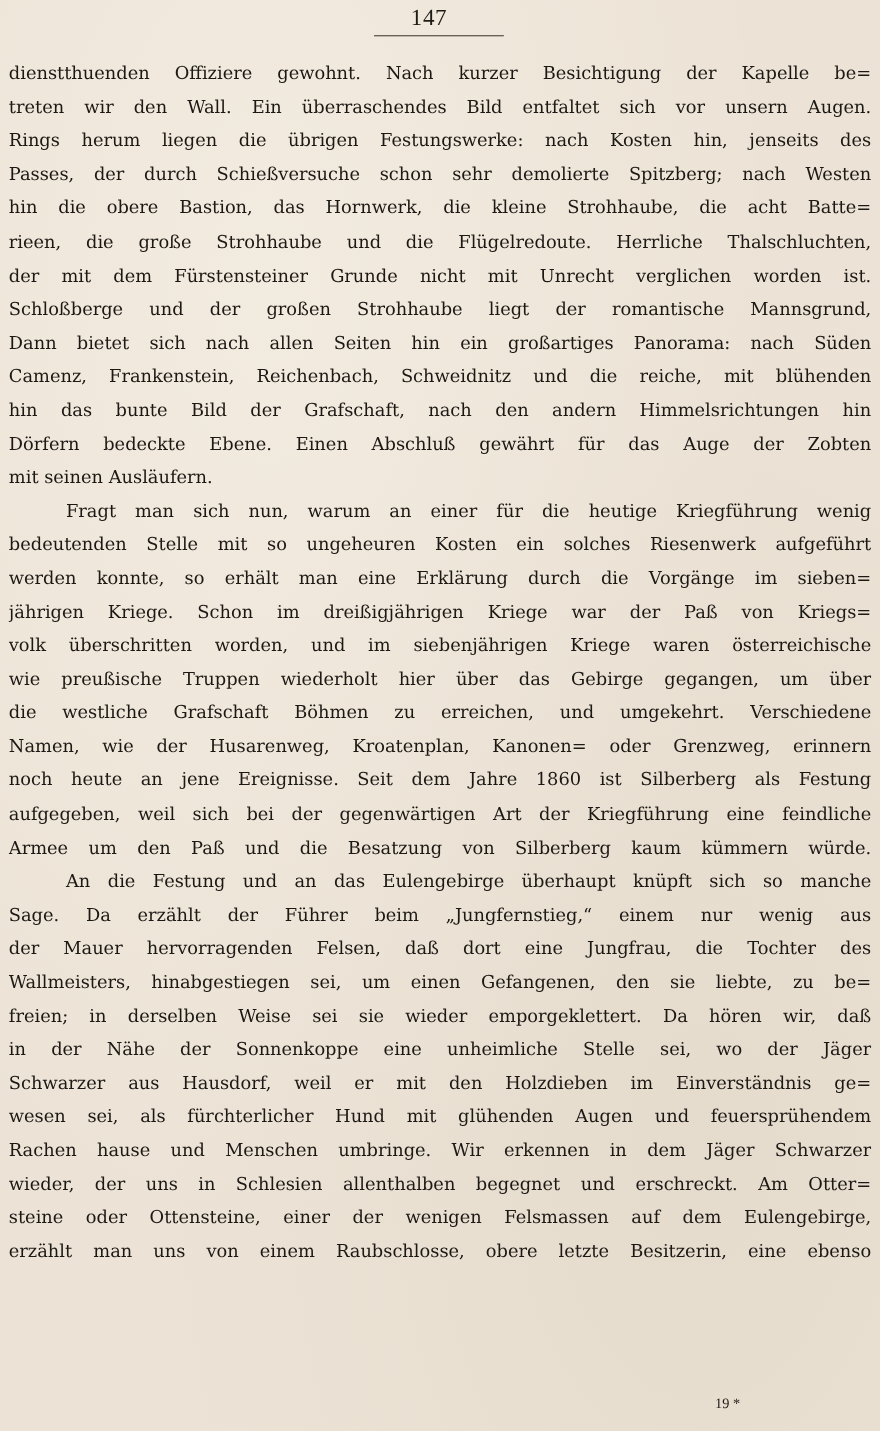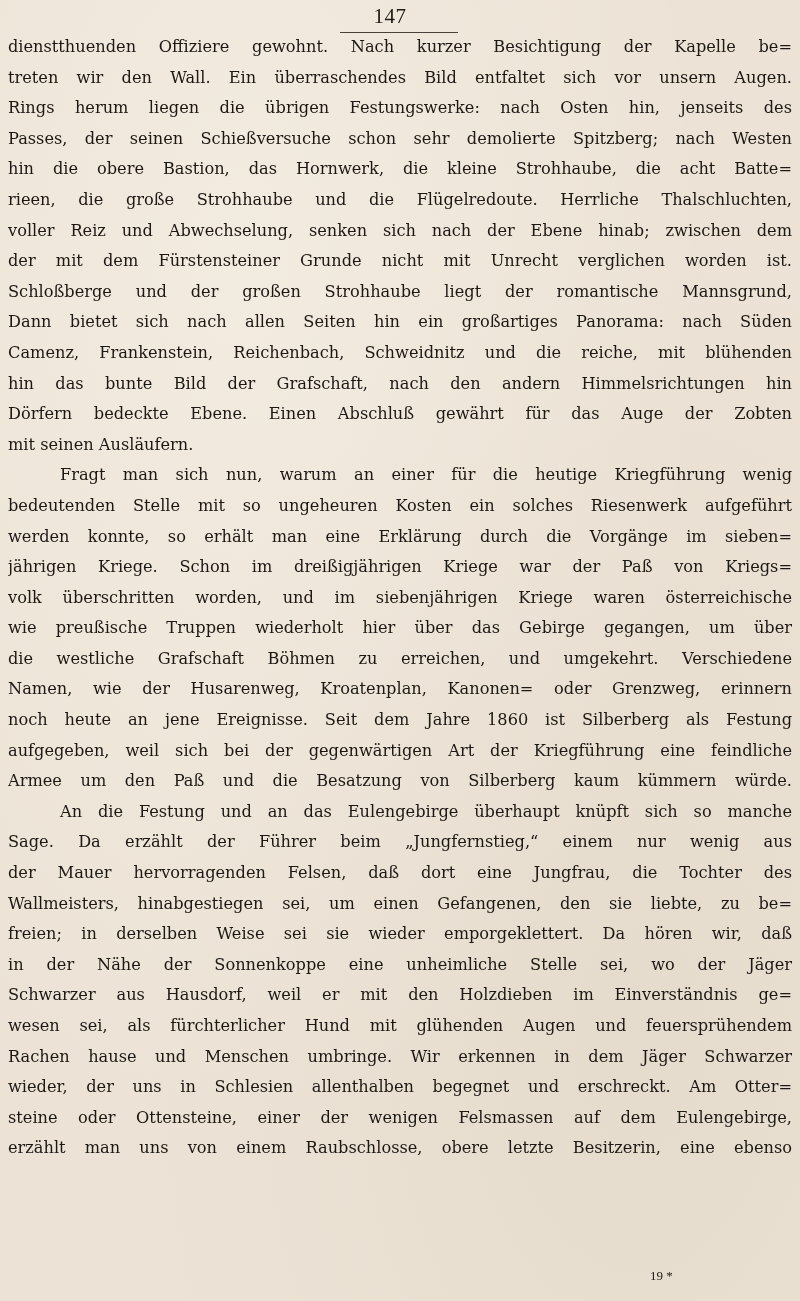--- a/index.html
+++ b/index.html
@@ -38,21 +38,21 @@
   .header-rule {
     position: absolute;
     top: 32px;
     left: 340px;
     width: 118px;
     height: 1px;
     background: #4a4038;
   }
   .body-text {
     position: absolute;
-    top: 32px;
+    top: 52px;
     left: 8px;
     width: 784px;
     font-family: "DejaVu Serif", serif;
     font-size: 16.2px;
     line-height: 30.6px;
     text-align: justify;
     text-align-last: justify;
     color: #1c1814;
   }
   .line {
@@ -83,25 +83,24 @@
 
 <div class="page">
   <div class="page-number">147</div>
   <div class="header-rule"></div>
 
   <div class="body-text">
 
     <div>
       <span class="line">dienstthuenden Offiziere gewohnt. Nach kurzer Besichtigung der Kapelle be=</span>
       <span class="line">treten wir den Wall. Ein überraschendes Bild entfaltet sich vor unsern Augen.</span>
-      <span class="line">Rings herum liegen die übrigen Festungswerke: nach Osten hin, jenseits des</span>
-      <span class="line">Passes, der seinen Schießversuche schon sehr demolierte Spitzberg; nach Westen</span>
+      <span class="line">Rings herum liegen die übrigen Festungswerke: nach Kosten hin, jenseits des</span>
+      <span class="line">Passes, der durch Schießversuche schon sehr demolierte Spitzberg; nach Westen</span>
       <span class="line">hin die obere Bastion, das Hornwerk, die kleine Strohhaube, die acht Batte=</span>
       <span class="line">rieen, die große Strohhaube und die Flügelredoute. Herrliche Thalschluchten,</span>
-      <span class="line">voller Reiz und Abwechselung, senken sich nach der Ebene hinab; zwischen dem</span>
       <span class="line">der mit dem Fürstensteiner Grunde nicht mit Unrecht verglichen worden ist.</span>
       <span class="line">Schloßberge und der großen Strohhaube liegt der romantische Mannsgrund,</span>
       <span class="line">Dann bietet sich nach allen Seiten hin ein großartiges Panorama: nach Süden</span>
       <span class="line">Camenz, Frankenstein, Reichenbach, Schweidnitz und die reiche, mit blühenden</span>
       <span class="line">hin das bunte Bild der Grafschaft, nach den andern Himmelsrichtungen hin</span>
       <span class="line">Dörfern bedeckte Ebene. Einen Abschluß gewährt für das Auge der Zobten</span>
       <span class="line last">mit seinen Ausläufern.</span>
     </div>
 
     <div>

